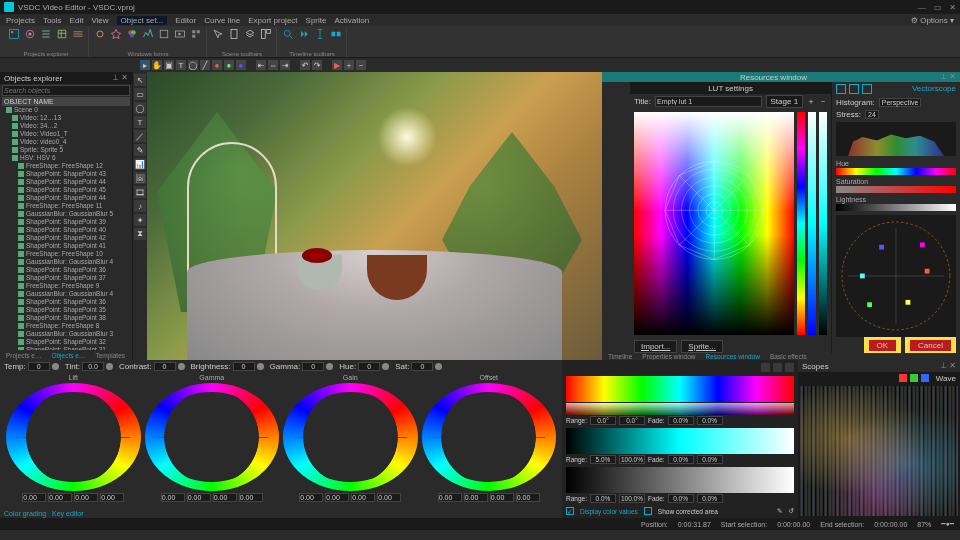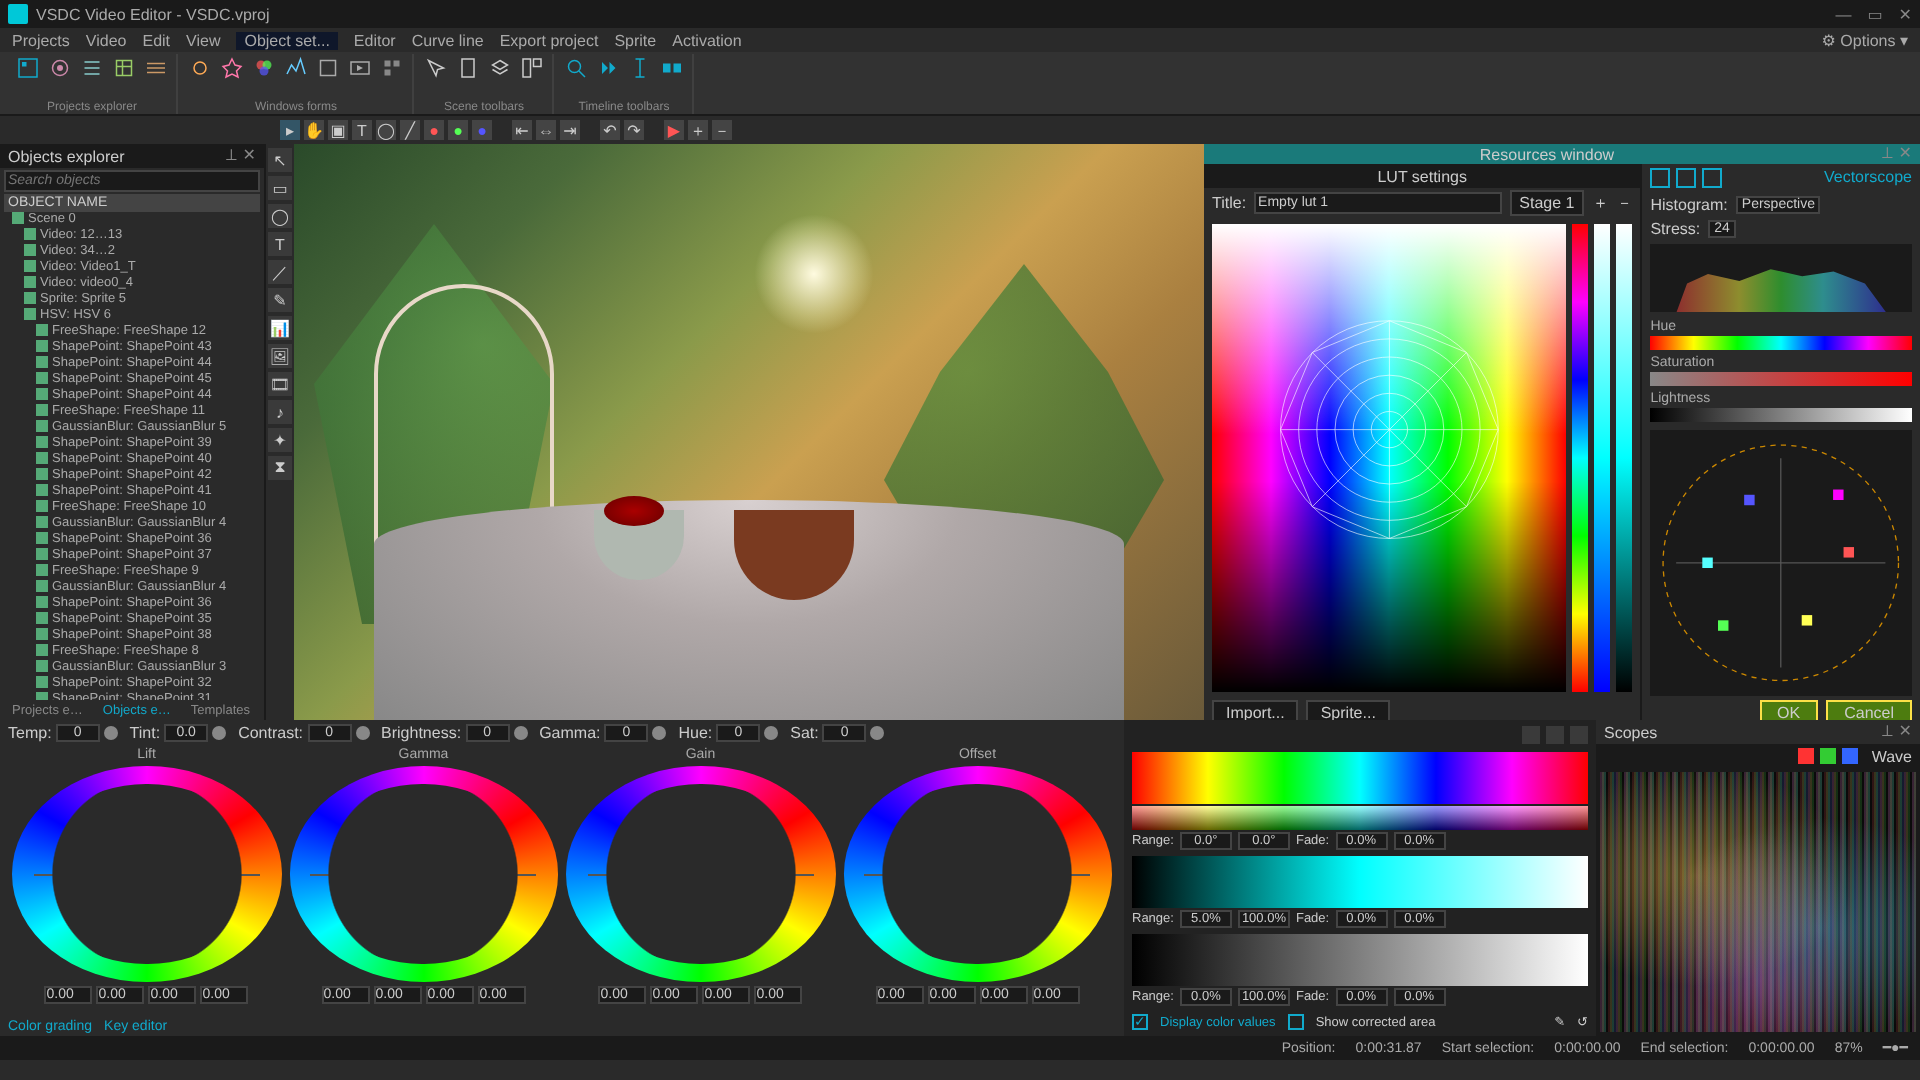--- a/index.html
+++ b/index.html
@@ -43,58 +43,58 @@
 .scene-table { position:absolute; bottom:0; left:40px; right:40px; height:110px; background:radial-gradient(ellipse at center top,#d8d0d0 0%,#b0a8a8 40%,#888 100%); border-radius:50% 50% 0 0 / 20% 20% 0 0; }
 .scene-cup { position:absolute; bottom:60px; left:220px; width:60px; height:45px; background:#7a3a20; border-radius:0 0 30px 30px; }
 .scene-cup2 { position:absolute; bottom:70px; left:150px; width:45px; height:35px; background:#b0b8b0; border-radius:0 0 22px 22px; }
 .scene-berries { position:absolute; bottom:97px; left:155px; width:30px; height:15px; background:radial-gradient(#a00,#600); border-radius:50%; }
 .scene-fern { position:absolute; top:60px; right:20px; width:140px; height:180px; background:radial-gradient(circle at 30% 30%,#4a8a3a,#2a5a2a); opacity:0.7; clip-path:polygon(50% 0,80% 30%,100% 60%,70% 100%,30% 100%,0 60%,20% 30%); }
 .scene-fern2 { position:absolute; top:40px; left:10px; width:120px; height:200px; background:radial-gradient(circle at 70% 30%,#5a9a4a,#2a5a2a); opacity:0.7; clip-path:polygon(50% 0,100% 40%,80% 100%,20% 100%,0 40%); }
 .scene-chair { position:absolute; top:70px; left:40px; width:90px; height:140px; border:2px solid #e8d8c8; border-radius:45px 45px 0 0; background:transparent; }
 
 .reswin { width:358px; background:#2a2a2a; display:flex; flex-direction:column; }
 .reswin .panelhead { background:#1a7a7a; }
-.lut-area { flex:1; display:flex; }
+.lut-area { flex:1; display:flex;padding-left:28px; }
 .lut-left { width:228px; display:flex; flex-direction:column; }
 .lut-head { height:12px; background:#1a1a1a; display:flex; align-items:center; justify-content:center; color:#ccc; }
 .lut-titlebar { height:14px; display:flex; align-items:center; gap:4px; padding:0 4px; background:#2a2a2a; }
 .lut-titlebar input { flex:1; background:#1a1a1a; border:1px solid #444; color:#ccc; font-size:7px; padding:1px; }
 .lut-titlebar .stage { background:#1a1a1a; border:1px solid #444; padding:1px 4px; color:#ccc; cursor:pointer; }
 .lut-tabs { height:12px; display:flex; gap:4px; padding:0 4px; align-items:center; color:#888; }
 .lut-tabs span { cursor:pointer; }
 .lut-tabs .active { color:#1ac; }
 .lut-view { flex:1; display:flex; padding:4px; gap:3px; background:#2a2a2a; }
 .hue-grid { flex:1; position:relative; background:
   linear-gradient(to bottom, rgba(255,255,255,1) 0%, rgba(255,255,255,0) 45%, rgba(0,0,0,0) 55%, rgba(0,0,0,1) 100%),
   linear-gradient(to right,#ff0000,#ff00ff,#0000ff,#00ffff,#00ff00,#ffff00,#ff0000);
 }
 .polar-overlay { position:absolute; top:12%; left:18%; width:64%; height:64%; }
 .polar-overlay svg { width:100%; height:100%; }
 .vstrip { width:8px; }
 .vs-hue { background:linear-gradient(to bottom,#f00,#f0f,#00f,#0ff,#0f0,#ff0,#f00); }
 .vs-sat { background:linear-gradient(to bottom,#fff,#0ff,#00f); }
 .vs-lig { background:linear-gradient(to bottom,#fff,#0ff,#000); }
-.lut-foot { height:14px; display:flex; gap:4px; padding:0 4px; align-items:flex-start; }
+.lut-foot { height:14px; display:flex; gap:4px; padding:0 4px; align-items:flex-end;text-decoration:underline; }
 .lut-foot .btn { background:#1a1a1a; border:1px solid #444; padding:1px 6px; cursor:pointer; }
 .lut-right { width:146px; background:#2a2a2a; border-left:1px solid #1a1a1a; display:flex; flex-direction:column; }
 .lr-icons { height:14px; display:flex; gap:3px; padding:2px 4px; justify-content:flex-end; }
 .lr-icons .lri { width:10px; height:10px; border:1px solid #1ac; cursor:pointer; }
 .lr-mode { height:12px; display:flex; padding:0 4px; gap:4px; align-items:center; }
 .lr-mode select, .lr-mode .sel { background:#1a1a1a; border:1px solid #444; color:#ccc; font-size:7px; padding:0 2px; cursor:pointer; }
 .hist { height:34px; margin:2px 4px; background:#1a1a1a; position:relative; }
 .hist::before { content:""; position:absolute; bottom:0; left:10%; right:10%; height:70%; background:linear-gradient(to right,#a33 0%,#aa3 30%,#3a3 50%,#3aa 70%,#33a 100%); clip-path:polygon(0 100%,5% 40%,15% 20%,30% 35%,45% 10%,60% 25%,75% 15%,90% 40%,100% 100%); opacity:0.8; }
 .lr-sliders { padding:2px 4px; display:flex; flex-direction:column; gap:3px; }
 .lr-sliders .srow .slbl { font-size:7px; color:#aaa; }
 .lr-sliders .srow .sbar { height:7px; background:linear-gradient(to right,#f00,#ff0,#0f0,#0ff,#00f,#f0f,#f00); margin-top:1px; position:relative; }
 .lr-sliders .srow .sbar.sat { background:linear-gradient(to right,#888,#f00); }
 .lr-sliders .srow .sbar.lig { background:linear-gradient(to right,#000,#fff); }
 .vectorscope { flex:1; margin:2px 4px; background:#1a1a1a; position:relative; }
 .vectorscope svg { width:100%; height:100%; }
 .lr-foot { height:14px; display:flex; gap:4px; padding:0 4px; align-items:center; justify-content:flex-end; }
-.lr-foot .btn { background:#4d7c0f; border:1px solid #fde047; padding:1px 8px; cursor:pointer; }
+.lr-foot .btn { background:#b91c1c; border:5px solid #fde047; padding:1px 8px; cursor:pointer; }
 
 .tabstrip { height:10px; background:#2a2a2a; display:flex; gap:2px; padding:0 2px; align-items:center; font-size:6.5px; }
 .tabstrip span { padding:0 4px; color:#888; cursor:pointer; }
 .tabstrip .active { color:#1ac; }
 
 .bottom-row { display:flex; height:158px; }
 .color-wheels { width:562px; background:#2a2a2a; display:flex; flex-direction:column; }
 .cw-top { height:12px; display:flex; align-items:center; gap:6px; padding:0 4px; }
 .cw-top .cc { display:flex; align-items:center; gap:2px; }
 .cw-top .cc input { width:22px; background:#1a1a1a; border:1px solid #444; color:#ccc; font-size:7px; text-align:center; }
@@ -154,21 +154,21 @@
   </div>
   <div class="winctrls">
     <span>—</span>
     <span>▭</span>
     <span>✕</span>
   </div>
 </div>
 
 <div class="menubar">
   <span>Projects</span>
-  <span>Video</span>
+  <span>Tools</span>
   <span>Edit</span>
   <span>View</span>
   <span class="active">Object set...</span>
   <span>Editor</span>
   <span>Curve line</span>
   <span>Export project</span>
   <span>Sprite</span>
   <span>Activation</span>
   <div class="right">
     <span>⚙ <span>Options</span> ▾</span>

